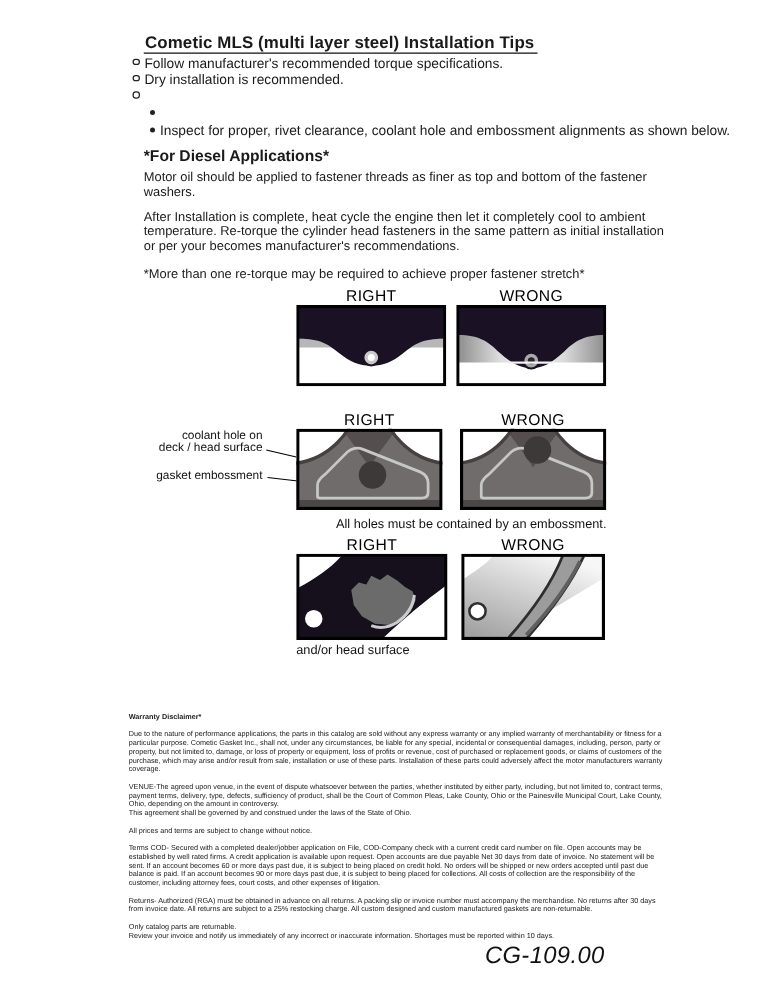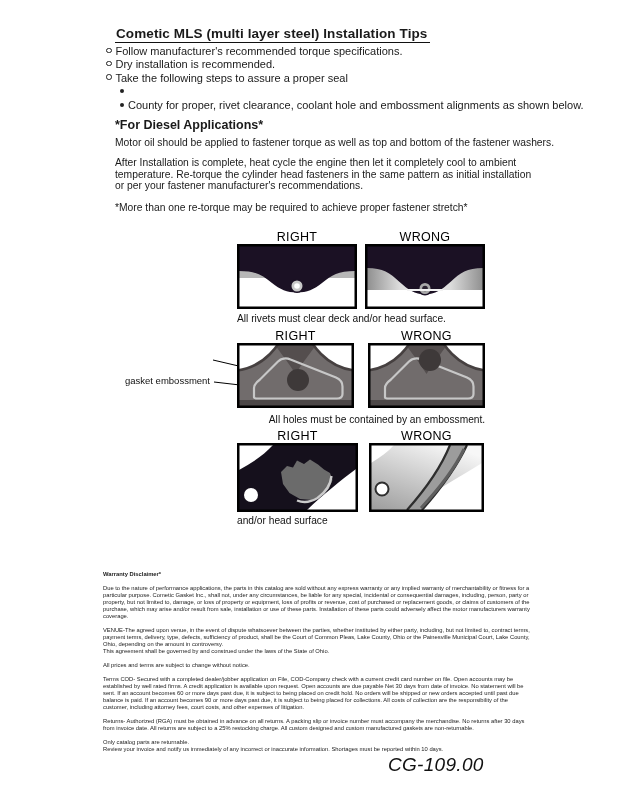--- a/index.html
+++ b/index.html
@@ -35,34 +35,34 @@
 </head>
 <body>
 
 <div class="page">
 
   <div class="abs page-title">Cometic MLS (multi layer steel) Installation Tips</div>
 
   <div class="abs bullets">
     <div class="b-line"><span class="o-dot"></span><span>Follow manufacturer's recommended torque specifications.</span></div>
     <div class="b-line"><span class="o-dot"></span><span>Dry installation is recommended.</span></div>
-    <div class="b-line"><span class="o-dot"></span><span>Take the following steps to assure a proper seal</span></div>
+    <div class="b-line"><span class="o-dot"></span></div>
     <div class="b-line sub"><span class="f-dot"></span></div>
-    <div class="b-line sub"><span class="f-dot"></span><span>County for proper, rivet clearance, coolant hole and embossment alignments as shown below.</span></div>
+    <div class="b-line sub"><span class="f-dot"></span><span>Inspect for proper, rivet clearance, coolant hole and embossment alignments as shown below.</span></div>
   </div>
 
   <div class="abs diesel">
     <div class="diesel-h">*For Diesel Applications*</div>
     <div class="para">
-      <div>Motor oil should be applied to fastener torque as well as top and bottom of the fastener washers.</div>
+      <div>Motor oil should be applied to fastener threads as finer as top and bottom of the fastener washers.</div>
     </div>
     <div class="para">
       <div>After Installation is complete, heat cycle the engine then let it completely cool to ambient</div>
       <div>temperature. Re-torque the cylinder head fasteners in the same pattern as initial installation</div>
-      <div>or per your fastener manufacturer's recommendations.</div>
+      <div>or per your becomes manufacturer's recommendations.</div>
     </div>
     <div class="note">*More than one re-torque may be required to achieve proper fastener stretch*</div>
   </div>
 
   <div class="abs rw-label" style="left:237px;top:230px;width:120px;">RIGHT</div>
   <div class="abs rw-label" style="left:365px;top:230px;width:120px;">WRONG</div>
 
   <svg class="abs diag" style="left:237px;top:244px;" width="120" height="65" viewBox="0 0 120 65">
     <rect width="120" height="65" fill="#ffffff"></rect>
     <rect x="2" y="27" width="116" height="7" fill="#b7b7b7"></rect>
@@ -84,25 +84,28 @@
     </defs>
     <rect width="120" height="65" fill="#ffffff"></rect>
     <rect x="2" y="24" width="116" height="22" fill="url(#gr1w)"></rect>
     <path d="M2,2 H118 V24 C102,24 95,29 86,37.5 C77,45.5 70,50.5 60,50.5 C50,50.5 43,45.5 34,37.5 C25,29 18,24 2,24 Z" fill="#1b1124"></path>
     <circle cx="60" cy="44.5" r="6.3" fill="#a9a9a9" stroke="#1b1124" stroke-width="1.6"></circle>
     <circle cx="60" cy="44.5" r="2.8" fill="#2a2230"></circle>
     <line x1="42" y1="46" x2="78" y2="46" stroke="#f2f2f2" stroke-width="1.8"></line>
     <rect x="1.25" y="1.25" width="117.5" height="62.5" fill="none" stroke="#000" stroke-width="2.5"></rect>
   </svg>
 
-  <div class="abs caption" style="left:237px;top:314px;width:280px;">All rivets must clear deck and/or head surface.</div>
 
   <div class="abs rw-label" style="left:237px;top:329px;width:117px;">RIGHT</div>
   <div class="abs rw-label" style="left:368px;top:329px;width:117px;">WRONG</div>
 
+  <div class="abs ann" style="left:110px;top:344px;">
+    <div>coolant hole on</div>
+    <div>deck / head surface</div>
+  </div>
   <div class="abs ann" style="left:110px;top:376px;">gasket embossment</div>
 
   <svg class="abs" style="left:118px;top:338px;" width="252" height="92" viewBox="0 0 252 92">
     <line x1="95" y1="22" x2="172" y2="40" stroke="#000" stroke-width="1"></line>
     <line x1="96" y1="44" x2="148" y2="50" stroke="#000" stroke-width="1"></line>
   </svg>
 
   <svg class="abs diag" style="left:237px;top:343px;" width="117" height="65" viewBox="0 0 117 65">
     <rect width="117" height="65" fill="#716c6c"></rect>
     <path d="M38,2 H79 C71,13 64,22 58.5,31 C53,22 46,13 38,2 Z" fill="#544e4e"></path>

